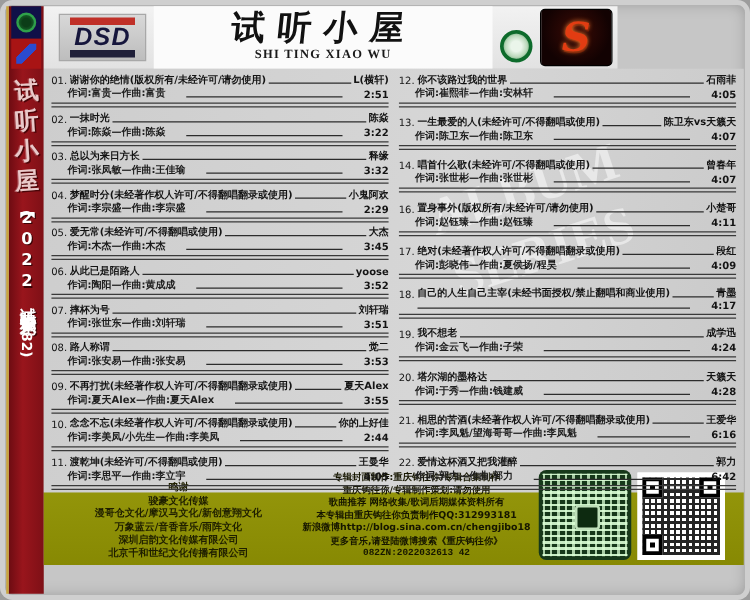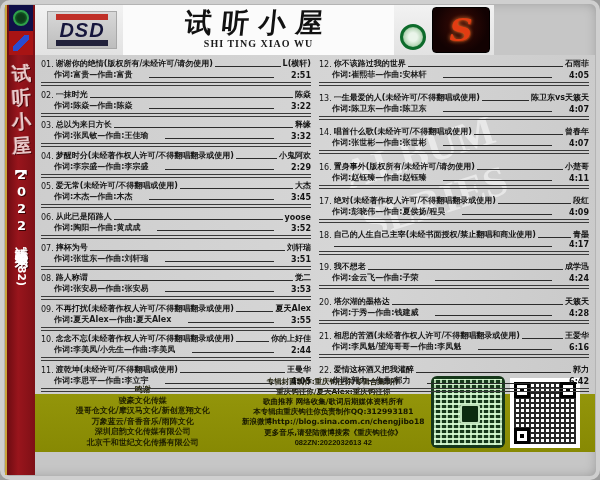--- a/index.html
+++ b/index.html
@@ -78,21 +78,21 @@
   .sep { height:4px; border-top:1px solid #3a3a3a; border-bottom:1px solid #3a3a3a; margin-top:2px; }
   
   .footer {
     position:absolute; left:35px; top:394px; width:560px; height:58px;
     background:linear-gradient(#93950a,#878903); display:flex; align-items:flex-end; gap:5px; padding:4px 15px;
   }
   .thanks { flex:1.15; text-align:center; color:#1f1f00; }
   .thanks div { font-size:8px; line-height:10.5px; font-weight:bold; }
   .credits { flex:1.15; text-align:center; color:#161600; }
   .credits div { font-size:7.5px; line-height:10.2px; font-weight:bold; }
-  .credits div:last-child { font-family:Liberation Sans, sans-serif; }
+  .credits div:last-child { font-family:Liberation Mono, monospace; }
   
   .qr-green { width:74px; height:72px; flex:none; border-radius:6px; position:relative; overflow:hidden;
     background:#16381a;
   }
   .qr-green::before { content:""; position:absolute; inset:3px;
     background:
       repeating-linear-gradient(0deg, rgba(190,225,185,.9) 0 2px, transparent 2px 5px),
       repeating-linear-gradient(90deg, rgba(190,225,185,.75) 0 2px, transparent 2px 6px);
     mix-blend-mode:screen; filter:contrast(1.4);
   }
@@ -480,21 +480,21 @@
     <div>鸣谢</div>
         <div>骏豪文化传媒</div>
         <div>漫哥仓文化/摩汉马文化/新创意翔文化</div>
         <div>万象蓝云/音香音乐/雨阵文化</div>
         <div>深圳启韵文化传媒有限公司</div>
         <div>北京千和世纪文化传播有限公司</div>
       </div>
     <div class="credits">
 
     <div>专辑封面制作:重庆钩往你/专辑合集制作</div>
-        <div>重庆钩往你/夏天Alex:重庆钩往你</div>
+        <div>重庆钩往你/专辑制作策划:请勿使用</div>
         <div>歌曲推荐 网络收集/歌词后期媒体资料所有</div>
         <div>本专辑由重庆钩往你负责制作QQ:312993181</div>
         <div>新浪微博http://blog.sina.com.cn/chengjibo18</div>
         <div>更多音乐,请登陆微博搜索《重庆钩往你》</div>
         <div>082ZN:2022032613 42</div>
       </div>
     <div class="qr-green"></div>
     <div class="qr-bw">
       <div class="noise"></div>
       <div class="finder tl"></div>

